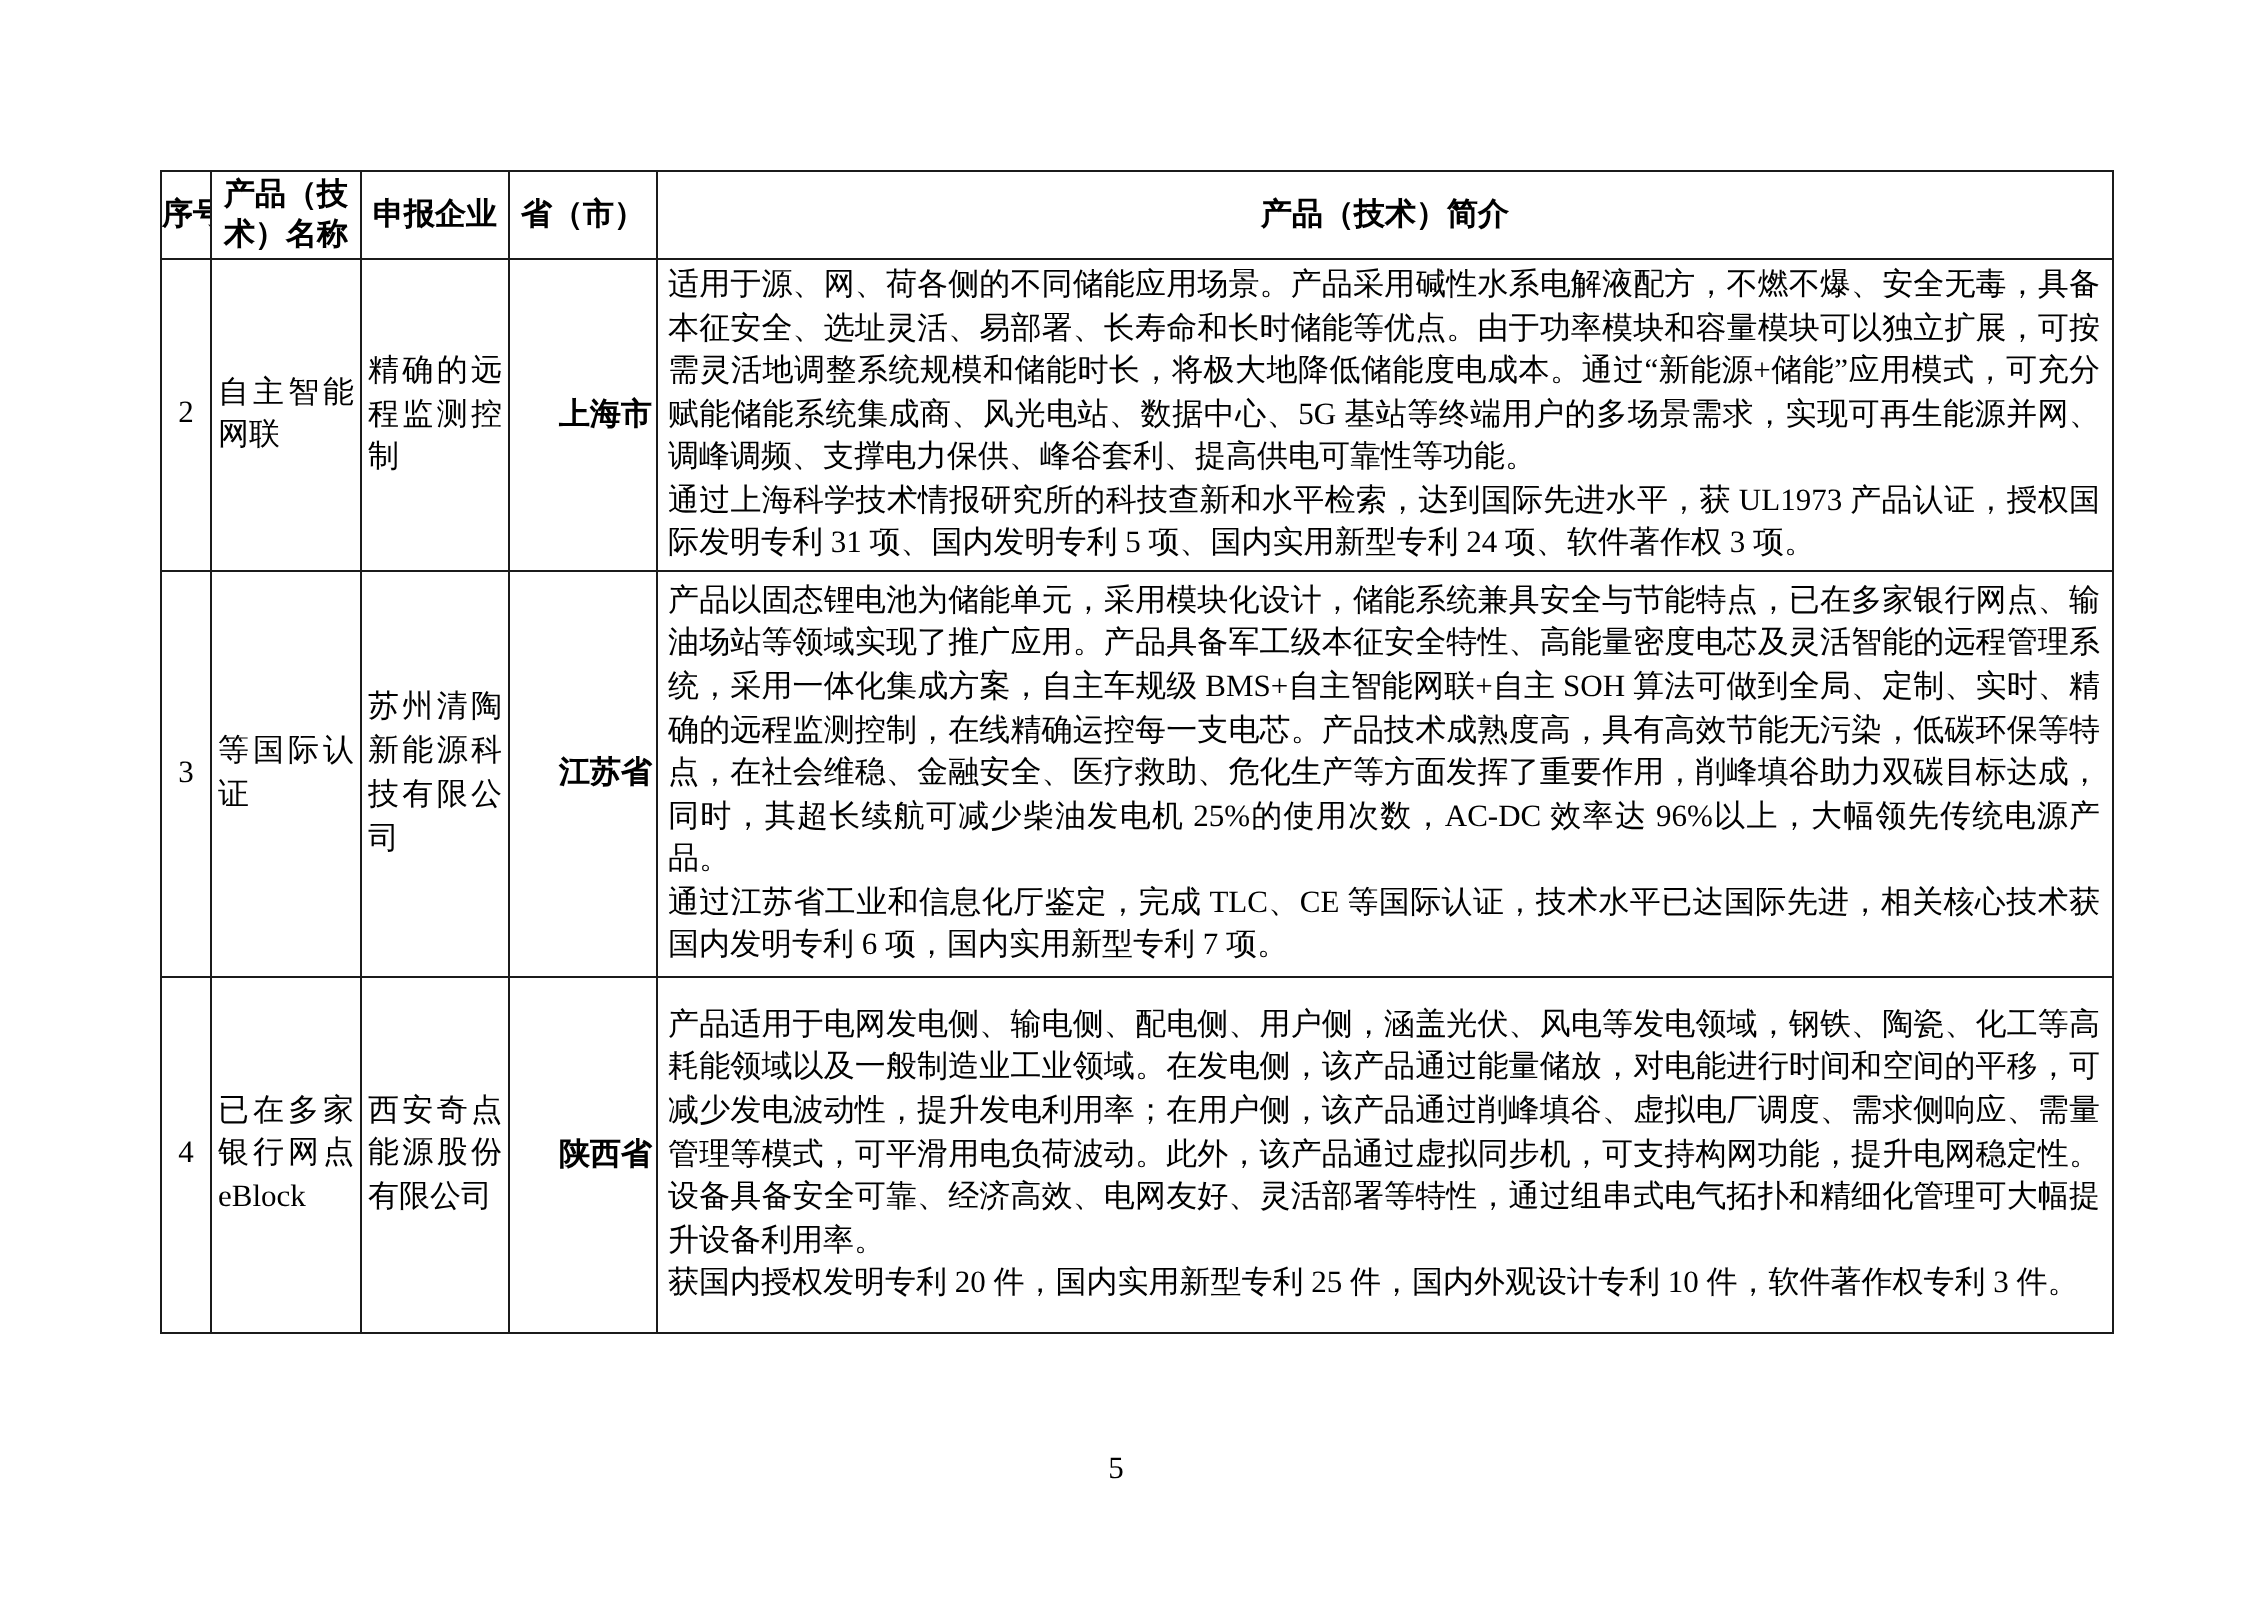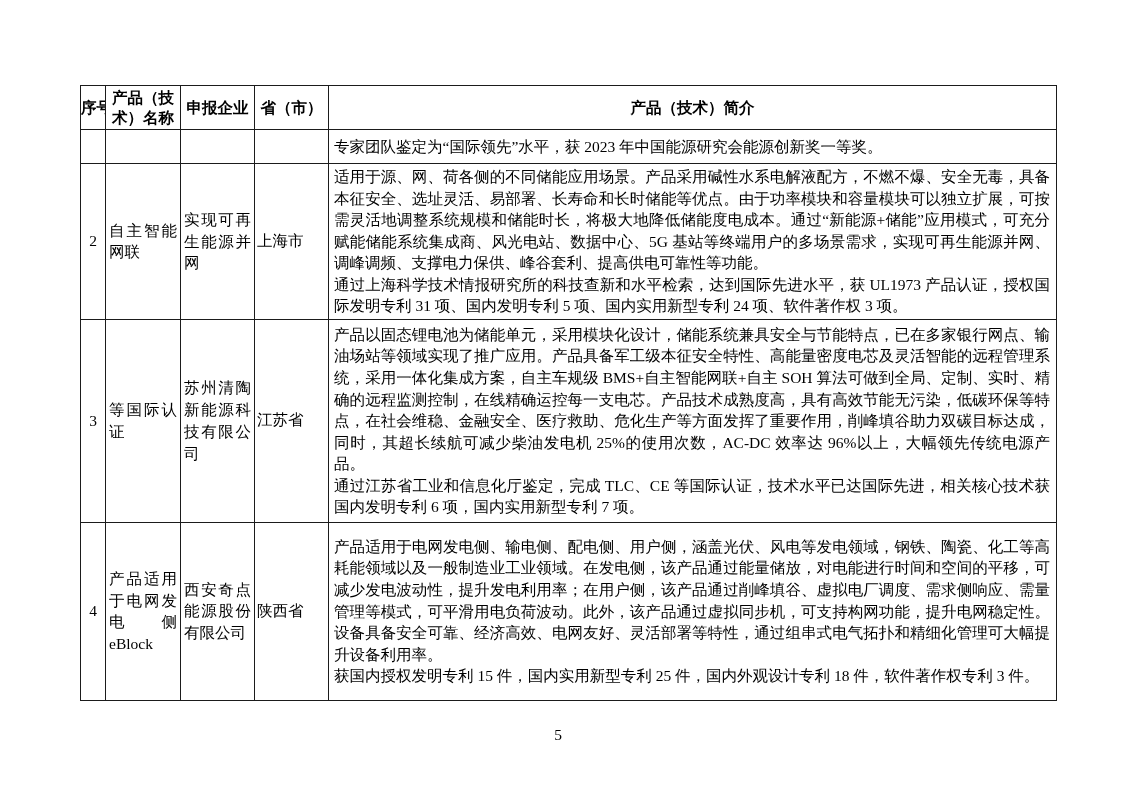--- a/index.html
+++ b/index.html
@@ -41,22 +41,23 @@
     text-align: center;
     padding: 0;
   }
   td.cell-name, td.cell-company {
     text-align: justify;
     text-justify: inter-character;
     padding: 2px 3px;
     line-height: 21.8px;
   }
   td.cell-province {
-    text-align: left;
+    text-align: right;
     padding: 0 2px;
+    font-weight: bold;
   }
   td.cell-intro {
     text-align: justify;
     text-justify: inter-character;
     padding: 2px 6px 2px 5px;
     line-height: 21.55px;
   }
   td.cell-intro p { margin: 0; padding: 0; }
   tr.row-header { height: 44px; }
   tr.row-cont   { height: 34px; }
@@ -88,60 +89,51 @@
 
     <tbody>
         <tr class="row-header">
       <th class="th-no">序号</th>
       <th>产品（技术）名称</th>
       <th>申报企业</th>
       <th>省（市）</th>
       <th>产品（技术）简介</th>
     </tr>
 
-    <tr class="row-cont">
-      <td class="cell-no"></td>
-      <td class="cell-name"></td>
-      <td class="cell-company"></td>
-      <td class="cell-province"></td>
-      <td class="cell-intro">
-        <p>专家团队鉴定为“国际领先”水平，获 2023 年中国能源研究会能源创新奖一等奖。</p>
-      </td>
-    </tr>
 
     <tr class="row-2">
       <td class="cell-no">2</td>
       <td class="cell-name">自主智能网联</td>
-      <td class="cell-company">实现可再生能源并网</td>
+      <td class="cell-company">精确的远程监测控制</td>
       <td class="cell-province">上海市</td>
       <td class="cell-intro">
         <p>适用于源、网、荷各侧的不同储能应用场景。产品采用碱性水系电解液配方，不燃不爆、安全无毒，具备本征安全、选址灵活、易部署、长寿命和长时储能等优点。由于功率模块和容量模块可以独立扩展，可按需灵活地调整系统规模和储能时长，将极大地降低储能度电成本。通过“新能源+储能”应用模式，可充分赋能储能系统集成商、风光电站、数据中心、5G 基站等终端用户的多场景需求，实现可再生能源并网、调峰调频、支撑电力保供、峰谷套利、提高供电可靠性等功能。</p>
         <p>通过上海科学技术情报研究所的科技查新和水平检索，达到国际先进水平，获 UL1973 产品认证，授权国际发明专利 31 项、国内发明专利 5 项、国内实用新型专利 24 项、软件著作权 3 项。</p>
       </td>
     </tr>
 
     <tr class="row-3">
       <td class="cell-no">3</td>
       <td class="cell-name">等国际认证</td>
       <td class="cell-company">苏州清陶新能源科技有限公司</td>
       <td class="cell-province">江苏省</td>
       <td class="cell-intro">
         <p>产品以固态锂电池为储能单元，采用模块化设计，储能系统兼具安全与节能特点，已在多家银行网点、输油场站等领域实现了推广应用。产品具备军工级本征安全特性、高能量密度电芯及灵活智能的远程管理系统，采用一体化集成方案，自主车规级 BMS+自主智能网联+自主 SOH 算法可做到全局、定制、实时、精确的远程监测控制，在线精确运控每一支电芯。产品技术成熟度高，具有高效节能无污染，低碳环保等特点，在社会维稳、金融安全、医疗救助、危化生产等方面发挥了重要作用，削峰填谷助力双碳目标达成，同时，其超长续航可减少柴油发电机 25%的使用次数，AC-DC 效率达 96%以上，大幅领先传统电源产品。</p>
         <p>通过江苏省工业和信息化厅鉴定，完成 TLC、CE 等国际认证，技术水平已达国际先进，相关核心技术获国内发明专利 6 项，国内实用新型专利 7 项。</p>
       </td>
     </tr>
 
     <tr class="row-4">
       <td class="cell-no">4</td>
-      <td class="cell-name">产品适用于电网发电侧 eBlock</td>
+      <td class="cell-name">已在多家银行网点 eBlock</td>
       <td class="cell-company">西安奇点能源股份有限公司</td>
       <td class="cell-province">陕西省</td>
       <td class="cell-intro">
         <p>产品适用于电网发电侧、输电侧、配电侧、用户侧，涵盖光伏、风电等发电领域，钢铁、陶瓷、化工等高耗能领域以及一般制造业工业领域。在发电侧，该产品通过能量储放，对电能进行时间和空间的平移，可减少发电波动性，提升发电利用率；在用户侧，该产品通过削峰填谷、虚拟电厂调度、需求侧响应、需量管理等模式，可平滑用电负荷波动。此外，该产品通过虚拟同步机，可支持构网功能，提升电网稳定性。设备具备安全可靠、经济高效、电网友好、灵活部署等特性，通过组串式电气拓扑和精细化管理可大幅提升设备利用率。</p>
-        <p>获国内授权发明专利 15 件，国内实用新型专利 25 件，国内外观设计专利 18 件，软件著作权专利 3 件。</p>
+        <p>获国内授权发明专利 20 件，国内实用新型专利 25 件，国内外观设计专利 10 件，软件著作权专利 3 件。</p>
       </td>
     </tr>
   </tbody>
     </table>
 
   <div class="page-number">5</div>
 
 </div>
 
 </body></html>

